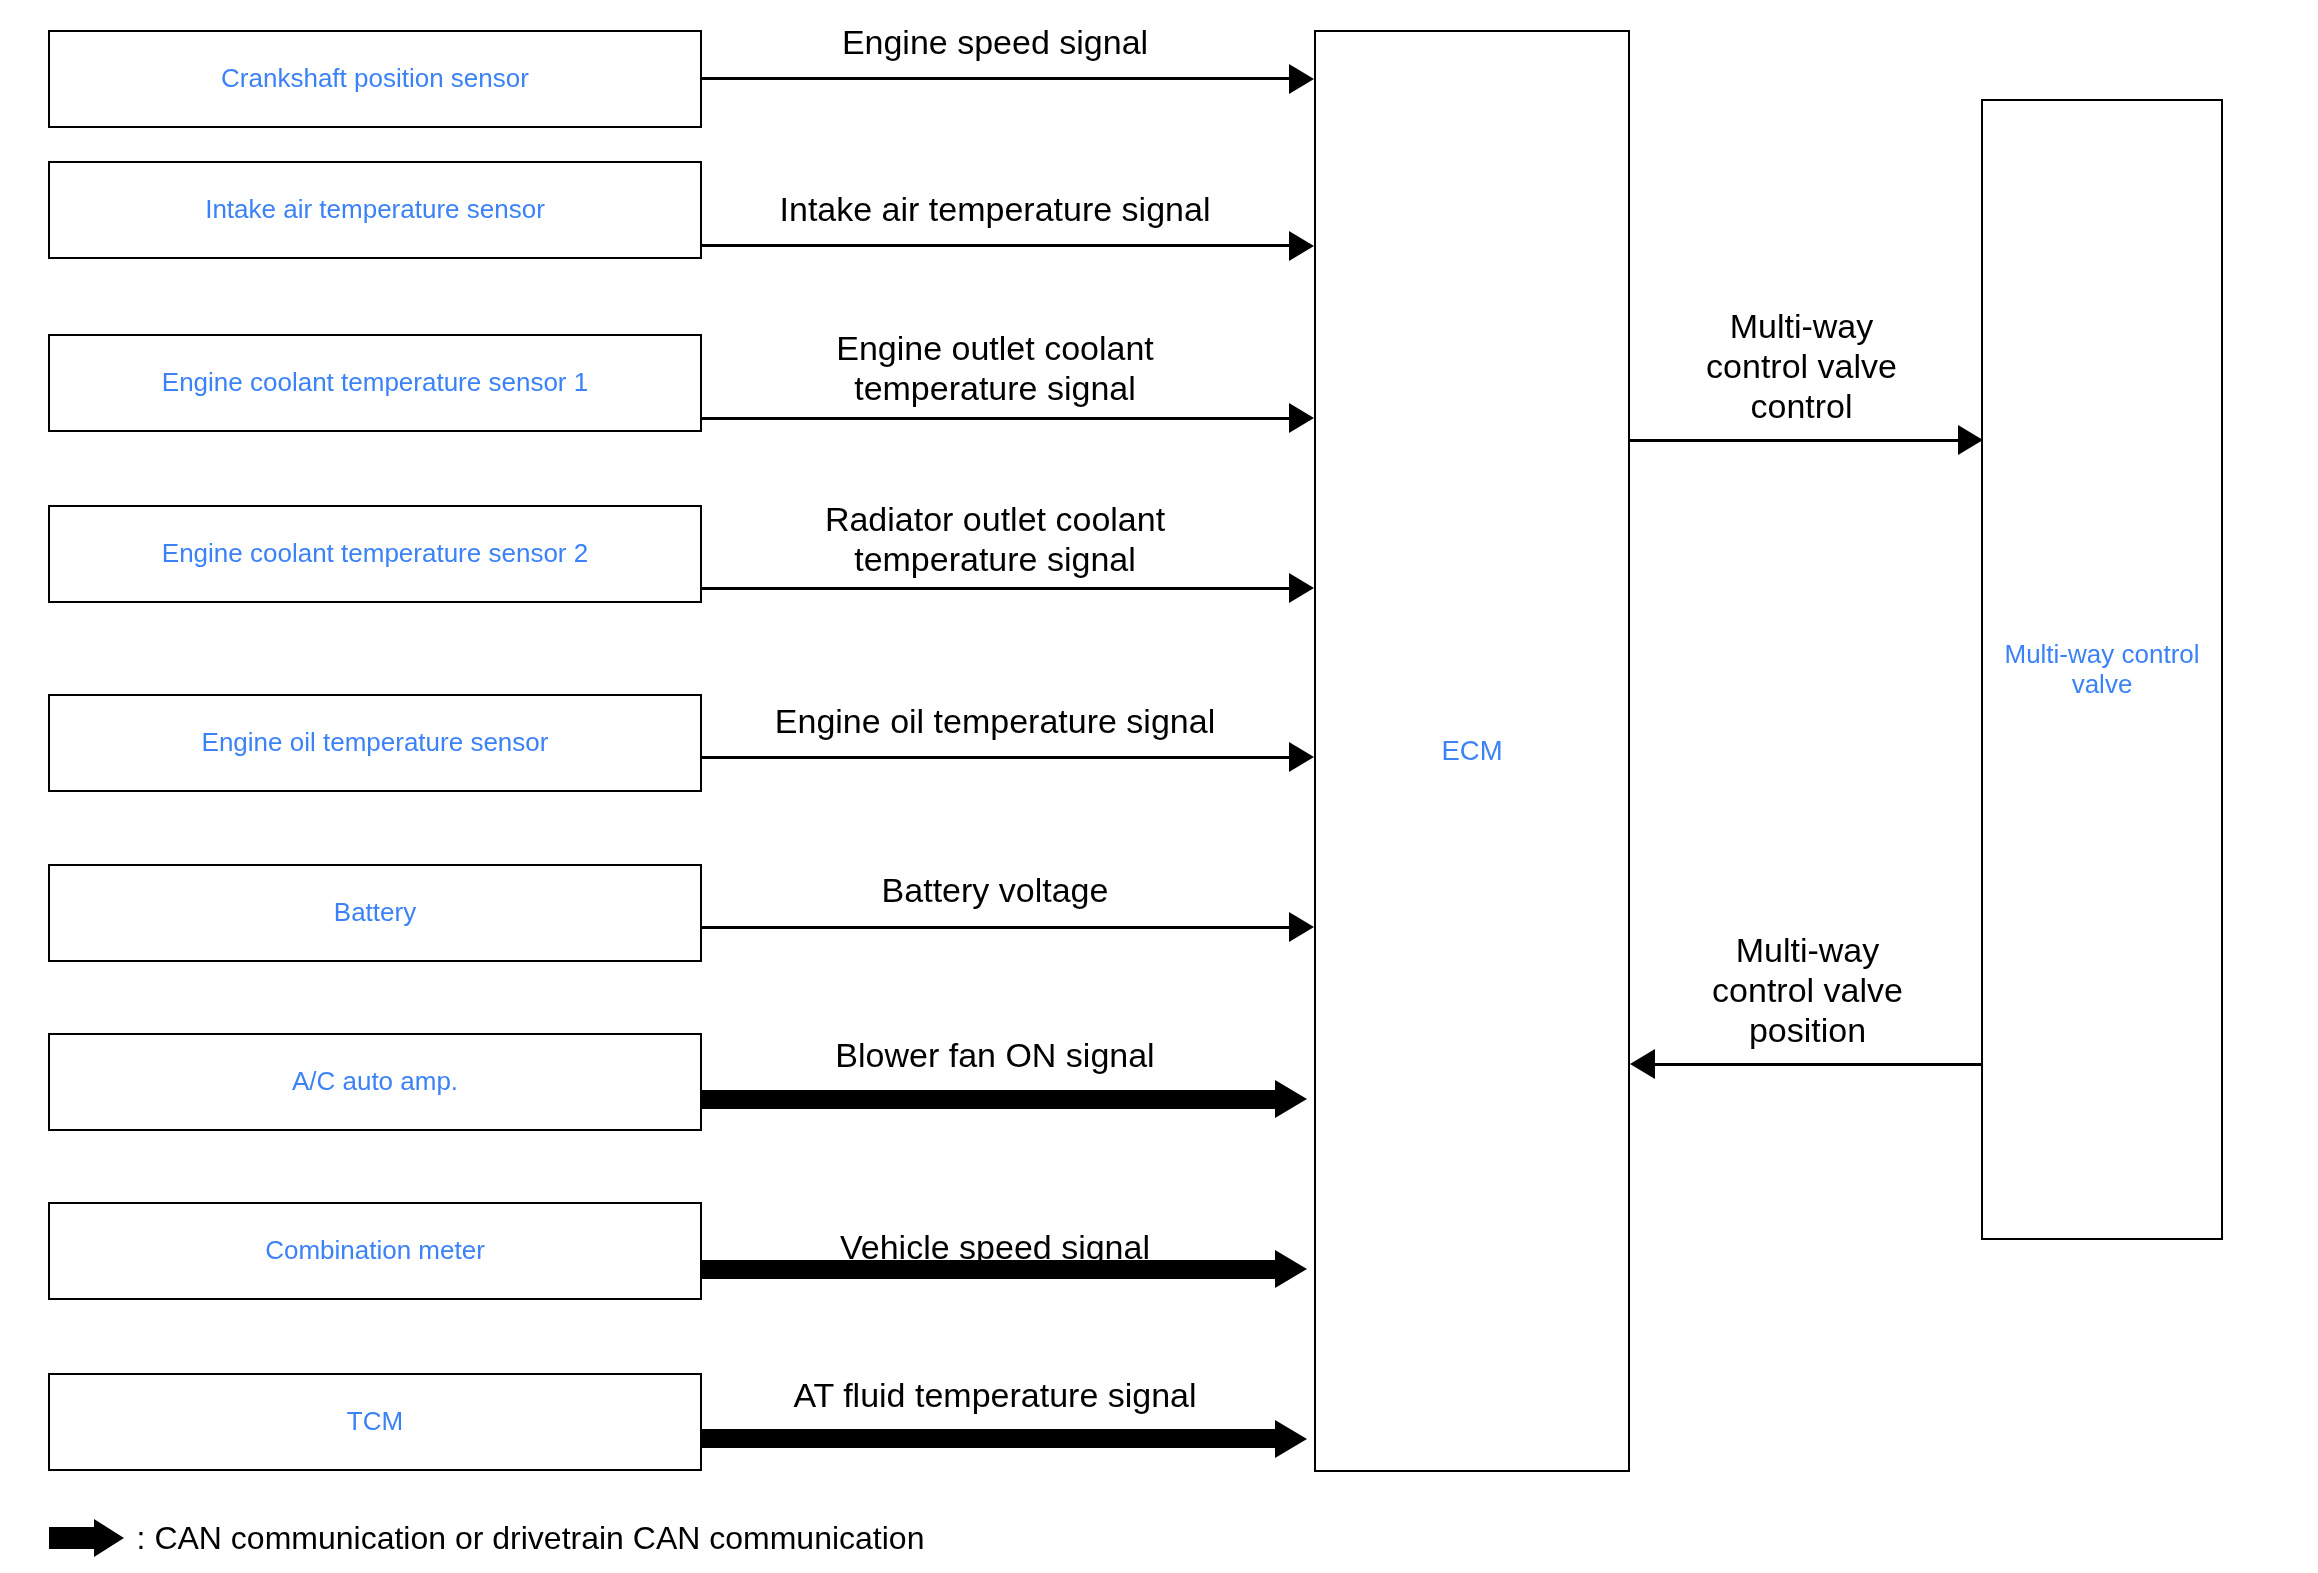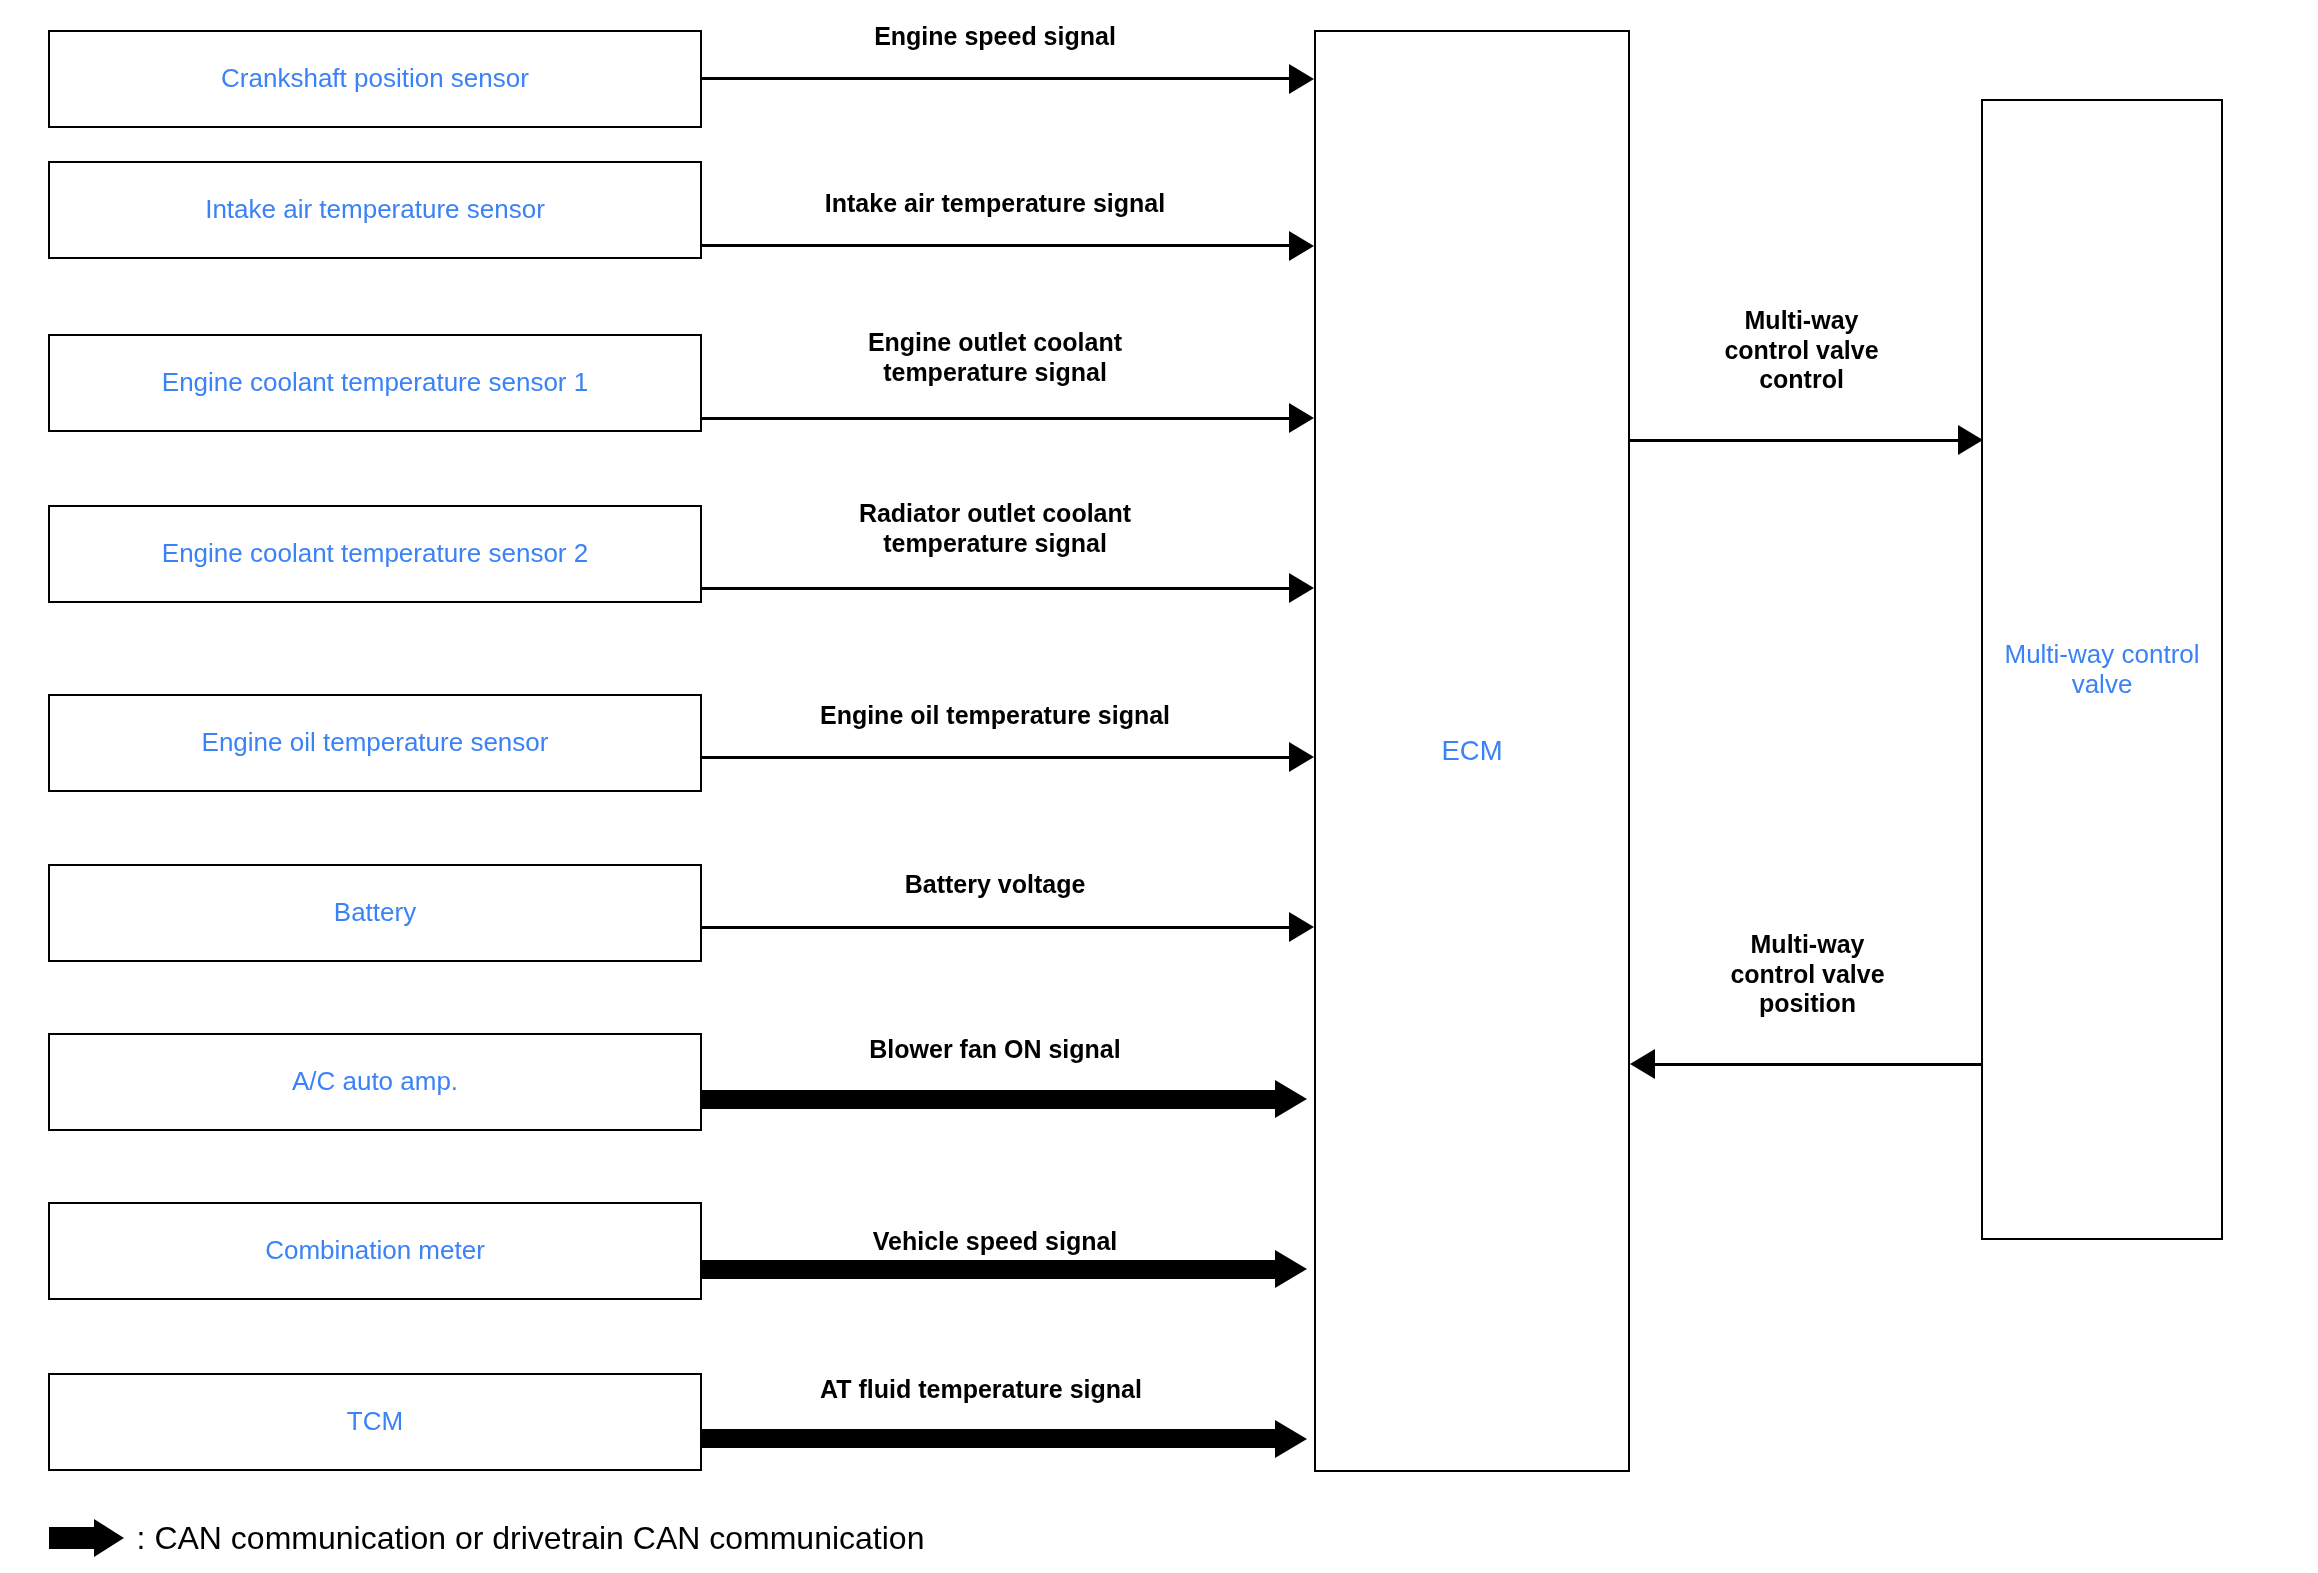--- a/index.html
+++ b/index.html
@@ -23,21 +23,21 @@
 
   
   .can-line{position:absolute;height:17px;
             background:repeating-linear-gradient(to right,#000 0px,#000 22px,#fff 22px,#fff 12.6px);
             background-size:34px 100%;
             border-top:1.1px solid #000;border-bottom:1.1px solid #000;}
   .can-head{position:absolute;width:0;height:0;
             border-top:19.5px solid transparent;border-bottom:19.5px solid transparent;
             border-left:32px solid #000;}
 
-  .sig-label{position:absolute;font-size:25px;line-height:1.18;text-align:center;color:#000;white-space:pre-line;font-weight:bold;}
+  .sig-label{position:absolute;font-size:34px;line-height:1.18;text-align:center;color:#000;white-space:pre-line;}
 
   
   .legend{position:absolute;display:flex;align-items:center;}
   .legend-icon{position:relative;width:45px;height:19.5px;
             background:repeating-linear-gradient(to right,#000 0px,#000 12.6px,#fff 12.6px,#fff 8px);
             background-size:20.7px 100%;
             border-top:1.1px solid #000;border-bottom:1.1px solid #000;}
   .legend-head{width:0;height:0;border-top:19.5px solid transparent;
             border-bottom:19.5px solid transparent;border-left:30px solid #000;}
   .legend-text{font-size:32px;margin-left:12.6px;color:#000;white-space:pre;}
@@ -114,21 +114,21 @@
   <div class="can-line" style="left:701px;top:1090px;width:574px;"></div>
   <div class="can-head" style="left:1275px;top:1080px;"></div>
   <div class="sig-label" style="left:701px;top:1035px;width:588px;">Blower fan ON signal</div>
 
   <div class="can-line" style="left:701px;top:1260px;width:574px;"></div>
   <div class="can-head" style="left:1275px;top:1250px;"></div>
   <div class="sig-label" style="left:701px;top:1206px;width:588px;margin-top:21px;">Vehicle speed signal</div>
 
   <div class="can-line" style="left:701px;top:1429px;width:574px;"></div>
   <div class="can-head" style="left:1275px;top:1420px;"></div>
-  <div class="sig-label" style="left:672px;top:1375px;width:588px;padding-left:15px;">AT fluid temperature signal</div>
+  <div class="sig-label" style="left:701px;top:1375px;width:588px;">AT fluid temperature signal</div>
 
   <div class="sig-line" style="left:1630px;top:439px;width:328px;"></div>
   <div class="sig-head" style="left:1958px;top:425px;"></div>
   <div class="sig-label" style="left:1641px;top:306px;width:321px;">Multi-way
 control valve
 control</div>
 
   <div class="sig-line" style="left:1655px;top:1063px;width:326px;"></div>
   <div class="sig-head left" style="left:1630px;top:1049px;"></div>
   <div class="sig-label" style="left:1647px;top:930px;width:321px;">Multi-way

